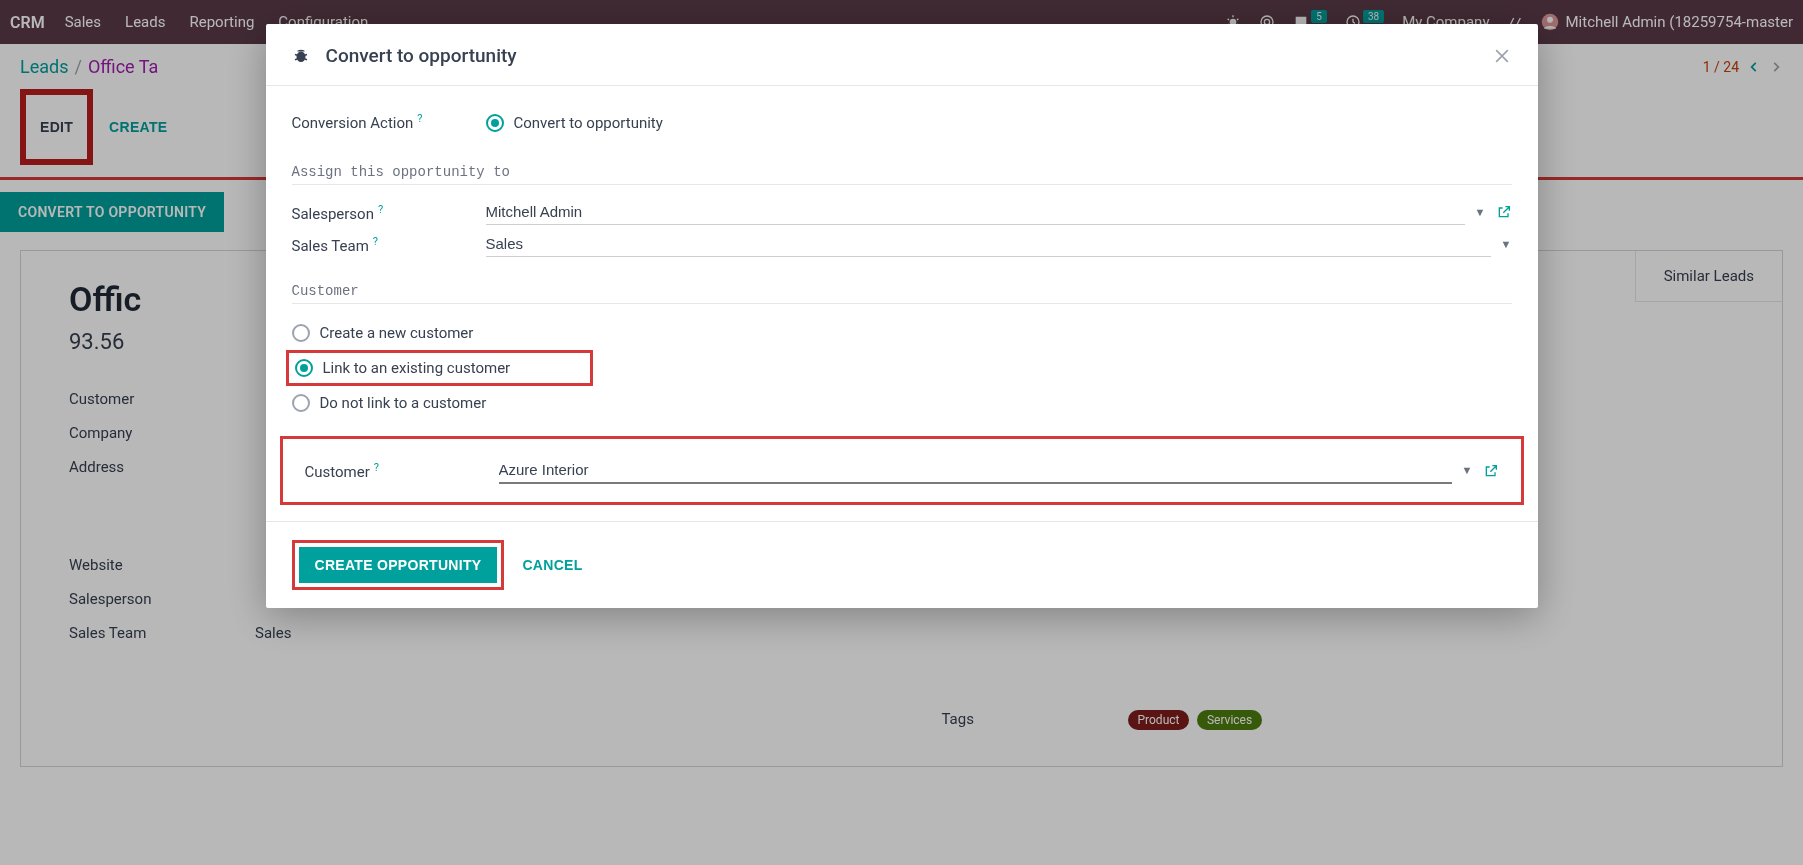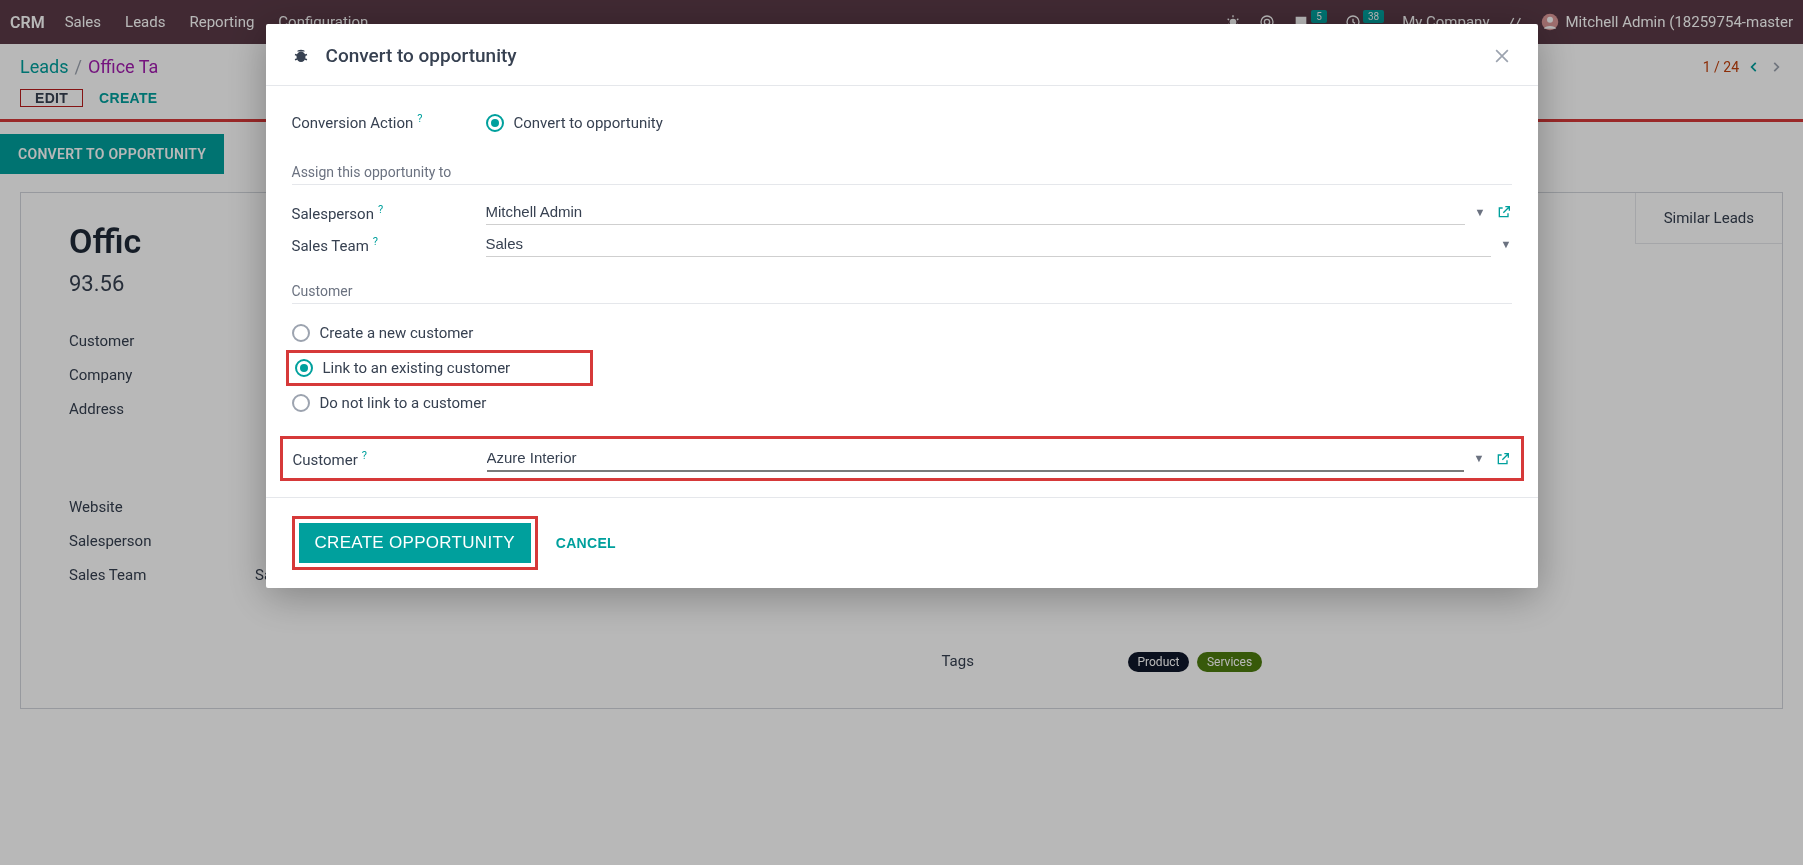--- a/index.html
+++ b/index.html
@@ -17,40 +17,40 @@
 .breadcrumb-row { display: flex; align-items: center; padding: 12px 20px 6px; font-size: 18px; }
 .breadcrumb-row .crumb { color: #00a09d; }
 .breadcrumb-row .sep { margin: 0 6px; color: #9ca3af; }
 .breadcrumb-row .current { color: #a21caf; }
 .breadcrumb-row .pager { margin-left: auto; display: flex; align-items: center; gap: 8px; color: #c2410c; font-size: 14px; }
 .pager svg { cursor: pointer; }
 
 
 .action-row { display: flex; align-items: center; padding: 6px 20px 12px; gap: 16px; }
 .btn-flat { color: #00a09d; font-weight: 600; font-size: 14px; cursor: pointer; background: none; border: none; letter-spacing: 0.3px; }
-.btn-solid-teal { background: #00a09d; color: #fff; border: none; padding: 10px 16px; font-weight: 400; font-size: 17px; cursor: pointer; letter-spacing: 0.3px; }
+.btn-solid-teal { background: #00a09d; color: #fff; border: none; padding: 10px 16px; font-weight: 700; font-size: 14px; cursor: pointer; letter-spacing: 0.3px; }
 
 
 .red-line { height: 3px; background: linear-gradient(to right, #d63939 0%, #d63939 100%); margin-bottom: 0; }
 
 
 .convert-row { padding: 12px 0 0 0; }
 .convert-row-inner { background: #00a09d; color: #fff; padding: 12px 18px; display: inline-block; font-weight: 600; font-size: 14px; letter-spacing: 0.3px; }
 
 
 .sheet-wrap { padding: 0 20px 20px; }
 .sheet { border: 1px solid #d1d5db; background: #fff; padding: 28px 48px; margin-top: 18px; position: relative; }
 .similar-tab { position: absolute; right: 0; top: 0; padding: 16px 28px; border-left: 1px solid #e5e7eb; border-bottom: 1px solid #e5e7eb; color: #374151; font-size: 15px; }
 .sheet h1 { font-size: 34px; font-weight: 600; color: #1f2937; margin-bottom: 10px; }
 .sheet .prob { font-size: 22px; color: #374151; margin-bottom: 28px; }
 .field-row { display: flex; padding: 8px 0; }
 .field-row .lbl { width: 186px; color: #374151; font-size: 15px; }
 .field-row .val { font-size: 15px; color: #374151; }
 .tag-pill { display: inline-block; padding: 3px 10px; border-radius: 12px; font-size: 12px; color: #fff; margin-right: 4px; }
-.tag-red { background: #0f172a; }
+.tag-red { background: #7f1d1d; }
 .tag-yellow { background: #4d7c0f; }
 
 
 .overlay { position: fixed; inset: 0; background: rgba(0,0,0,0.28); }
 
 
 .modal { position: fixed; left: 50%; top: 24px; transform: translateX(-50%); width: 1272px; background: #fff; border-radius: 2px; box-shadow: 0 8px 40px rgba(0,0,0,0.3); }
 .modal-header { display: flex; align-items: center; padding: 20px 26px 18px; border-bottom: 1px solid #e5e7eb; }
 .modal-header .bug-ico { margin-right: 16px; }
 .modal-header h4 { font-size: 19px; font-weight: 500; color: #374151; }
@@ -60,21 +60,21 @@
 .form-group { display: flex; align-items: flex-start; margin-bottom: 6px; }
 .form-group .glabel { width: 194px; padding-top: 4px; font-size: 15px; color: #374151; }
 .form-group .ghelp { color: #00a09d; font-size: 11px; vertical-align: super; margin-left: 4px; }
 .form-group .gcontrol { flex: 1; }
 
 .radio-opt { display: flex; align-items: center; padding: 6px 0; gap: 10px; cursor: pointer; }
 .radio-dot { width: 18px; height: 18px; border: 2px solid #9ca3af; border-radius: 50%; display: inline-flex; align-items: center; justify-content: center; }
 .radio-dot.sel { border-color: #00a09d; }
 .radio-dot.sel::after { content: ""; width: 8px; height: 8px; background: #00a09d; border-radius: 50%; }
 
-.section-label { font-size: 14px; color: #6b7280; margin-top: 26px; margin-bottom: 4px; }
+.section-label { font-size: 14px; color: #6b7280; margin-top: 26px; margin-bottom: 4px; font-family: Liberation Mono, monospace; }
 .section-hr { border: none; border-top: 1px solid #e5e7eb; margin-bottom: 14px; }
 
 .m-input-row { display: flex; align-items: center; gap: 10px; }
 .m-input { flex: 1; border: none; border-bottom: 1px solid #cfcfcf; padding: 4px 0; font-size: 15px; color: #374151; background: transparent; }
 .m-input.dark-underline { border-bottom: 2px solid #7a7a7a; }
 .ext-ico { color: #00a09d; cursor: pointer; }
 .caret-ico { color: #6b7280; cursor: pointer; font-size: 11px; }
 
 .hlbox { border: 3px solid #d63939; padding: 2px 6px; display: inline-flex; align-items: center; justify-content: flex-end; }
 .hlbox.full { display: flex; width: 100%; }
@@ -144,21 +144,21 @@
     <svg width="14" height="14" viewBox="0 0 24 24" fill="none" stroke="#00a09d" stroke-width="3">
         <path d="M15 5l-7 7 7 7"></path>
       </svg>
     <svg width="14" height="14" viewBox="0 0 24 24" fill="none" stroke="#9ca3af" stroke-width="3">
         <path d="M9 5l7 7-7 7"></path>
       </svg>
   </div>
 </div>
 
 <div class="action-row">
-  <button class="btn-flat" style="color:#374151;border:1px solid #b91c1c;padding:0 14px;background:#fff">EDIT</button>
+  <button class="btn-flat" style="color:#374151;border:6px solid #b91c1c;padding:24px 14px;background:#fff">EDIT</button>
   <button class="btn-flat">CREATE</button>
 </div>
 <div class="red-line"></div>
 
 <div class="convert-row">
   <span class="convert-row-inner">CONVERT TO OPPORTUNITY</span>
 </div>
 
 <div class="sheet-wrap">
   <div class="sheet">
@@ -283,21 +283,21 @@
       </span>
     </div>
 
     <div class="radio-opt">
       <span class="radio-dot"></span>
       <span>Do not link to a customer</span>
     </div>
 
     <div style="margin:18px -12px 0 -12px">
       <div class="hlbox full" style="padding:6px 10px">
-        <div class="form-group" style="margin:0;flex:1">
+        <div class="form-group" style="margin:12px;flex:1">
           <div class="glabel">
             <span>Customer</span><span class="ghelp">?</span>
           </div>
           <div class="gcontrol">
             <div class="m-input-row">
               <input class="m-input dark-underline" value="Azure Interior" style="">
               <span class="caret-ico">▼</span>
               <span class="ext-ico">
                 <svg width="16" height="16" viewBox="0 0 24 24" fill="none" stroke="#00a09d" stroke-width="2">
                     <path d="M14 4h6v6M20 4l-9 9M18 14v5H5V6h5"></path>

